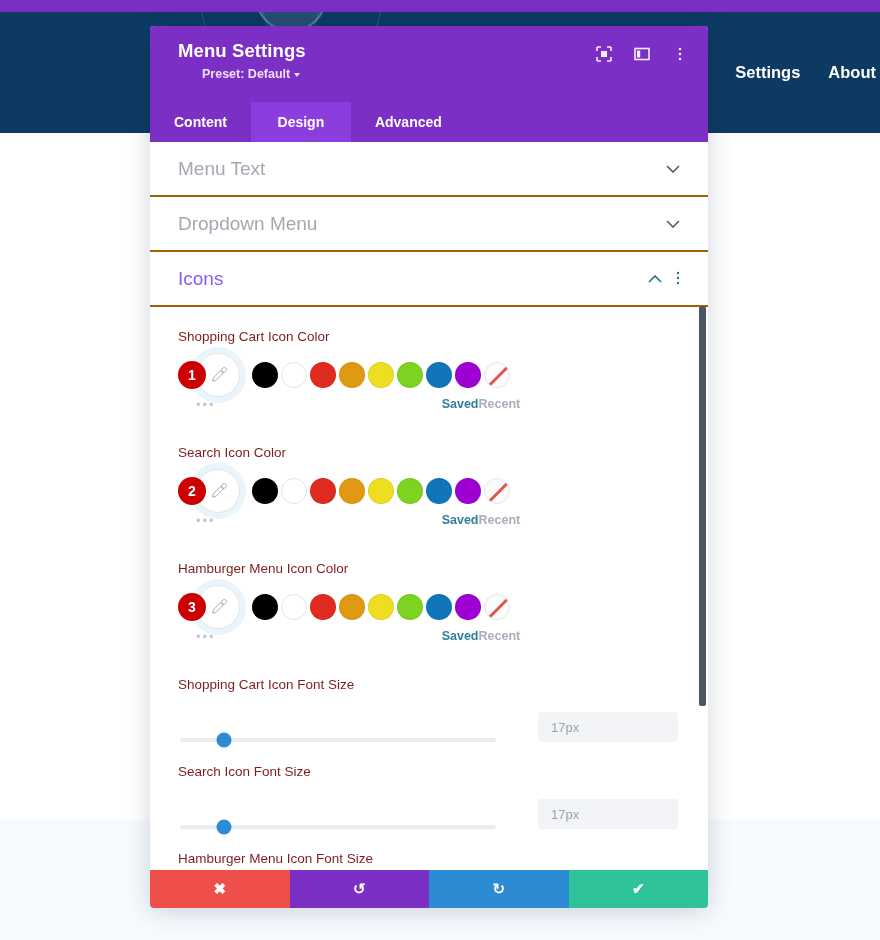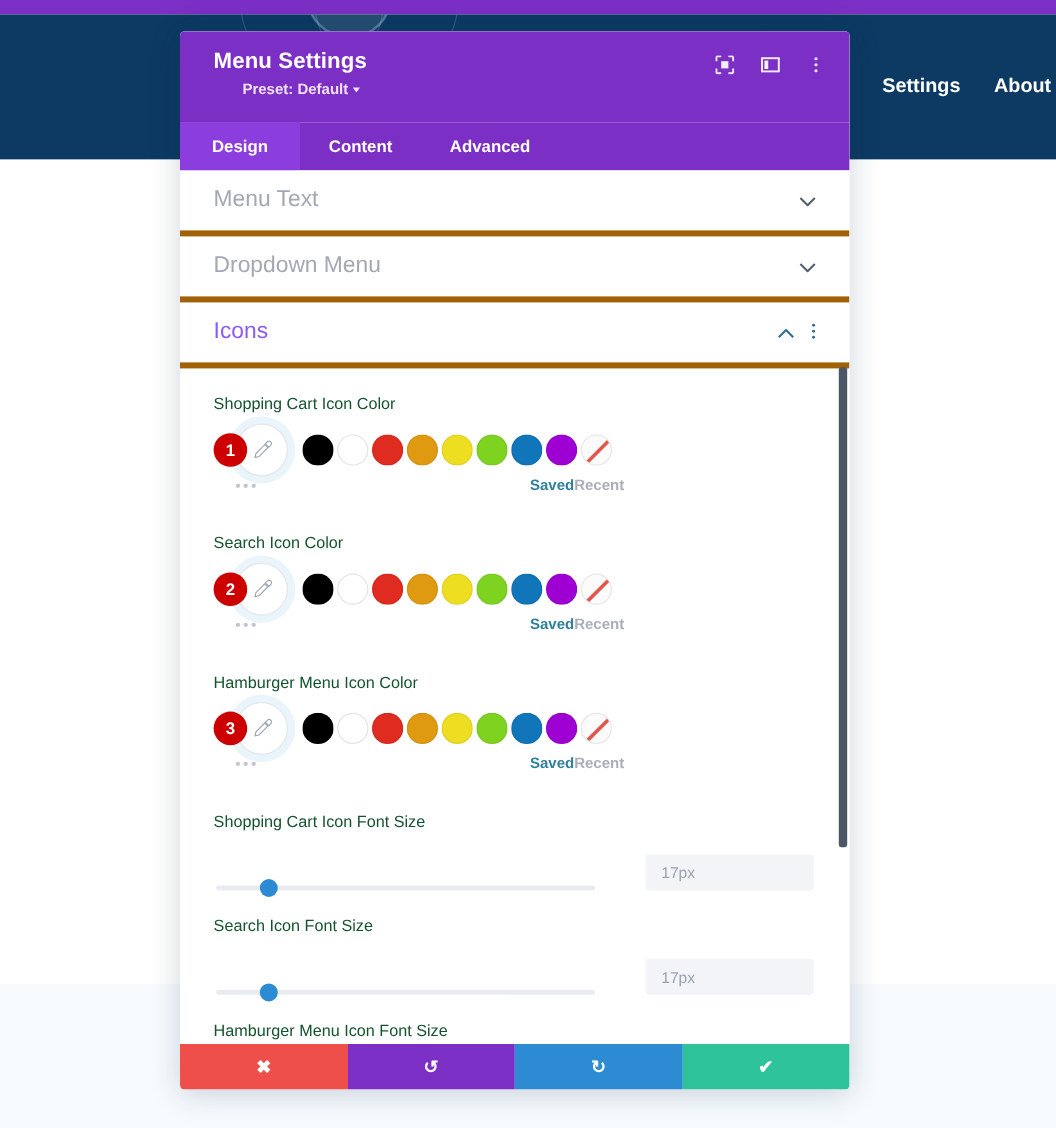--- a/index.html
+++ b/index.html
@@ -96,33 +96,33 @@
     padding: 0 24px; min-width: 100px;
   }
   .tab.active { background: #8c3ddd; }
 
   #modal-body {
     flex: 1 1 auto; background: #ffffff; position: relative; overflow: hidden;
   }
 
   .accordion-row {
     height: 55px; display: flex; align-items: center;
-    padding: 0 28px; border-bottom: 5px solid #a16207;
+    padding: 0 28px; border-bottom: 2px solid #a16207;
     justify-content: space-between;
   }
   .accordion-title { font-size: 19px; color: #a3a8b3; font-weight: 400; }
   .accordion-title.open { color: #8b5cf6; }
   .chev { color: #55606e; font-size: 13px; line-height: 1; }
   .chev.teal { color: #2e6f8e; }
   .acc-right { display: flex; align-items: center; gap: 14px; }
   .vdots { color: #2e6f8e; font-size: 14px; letter-spacing: 0; line-height: 1; }
 
   .field { padding: 0 28px; }
   .field-label {
-    font-size: 13.5px; color: #14532d; font-weight: 400;
+    font-size: 13.5px; color: #7f1d1d; font-weight: 400;
     padding-top: 22px; padding-bottom: 0;
   }
 
   
   .color-row { display: flex; align-items: center; height: 52px; margin-top: 5px; }
   .badge {
     width: 28px; height: 28px; border-radius: 50%;
     background: #cc0000; color: #fff; font-size: 14px; font-weight: 700;
     display: flex; align-items: center; justify-content: center;
     margin-right: -10px; z-index: 3; position: relative;
@@ -236,22 +236,22 @@
         <svg viewBox="0 0 16 16" width="16" height="16">
           <circle cx="8" cy="3" r="1.3" fill="#fff"></circle>
           <circle cx="8" cy="8" r="1.3" fill="#fff"></circle>
           <circle cx="8" cy="13" r="1.3" fill="#fff"></circle>
         </svg>
       </span>
     </div>
   </div>
 
   <div id="tabbar">
+    <div class="tab">Content</div>
     <div class="tab active">Design</div>
-    <div class="tab">Content</div>
     <div class="tab">Advanced</div>
   </div>
 
   <div id="modal-body">
 
     <div class="accordion-row">
       <span class="accordion-title">Menu Text</span>
       <span class="chev">
         <svg viewBox="0 0 14 8" width="14" height="8">
             <path d="M1 1l6 6 6-6" stroke="#55606e" stroke-width="1.7" fill="none"></path>

